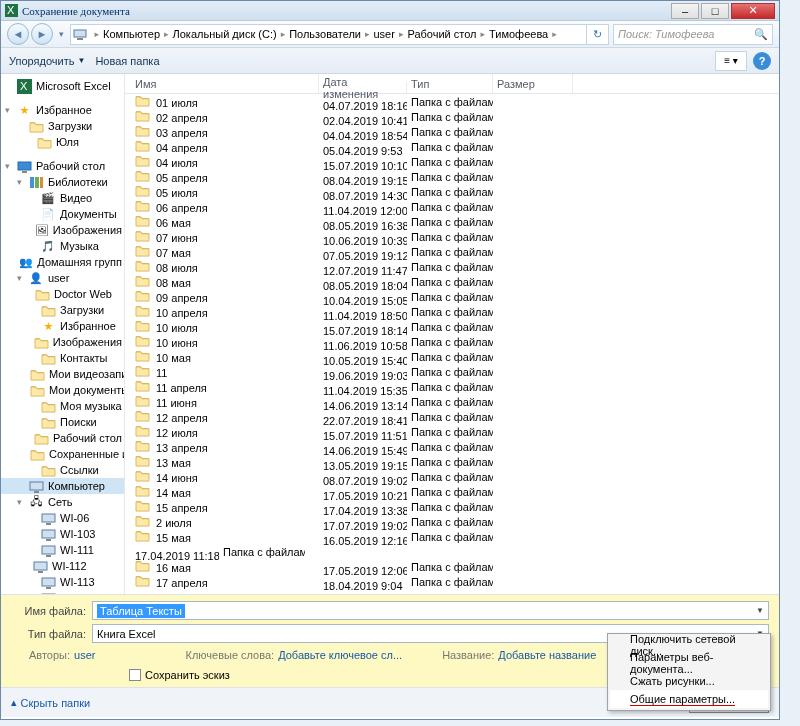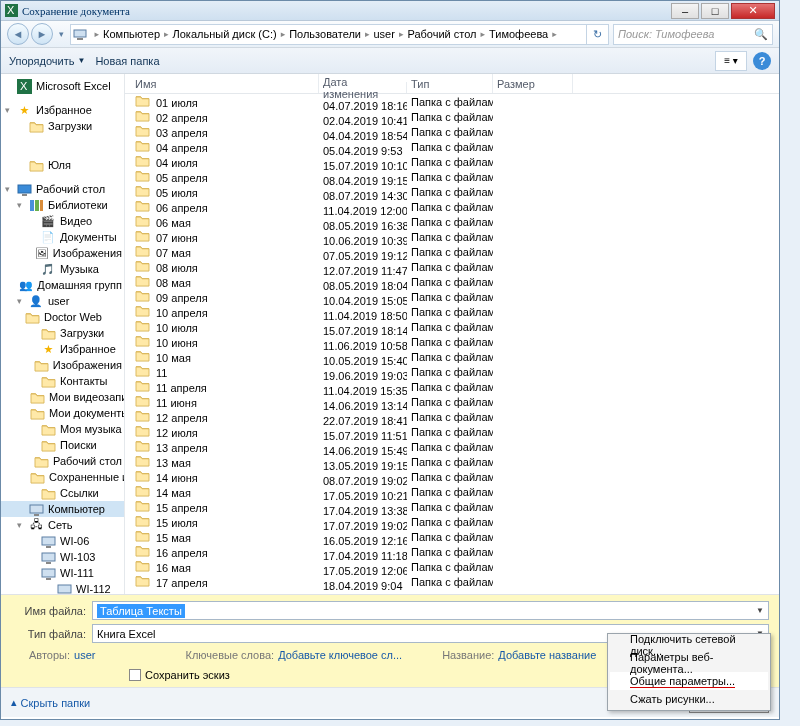--- a/index.html
+++ b/index.html
@@ -163,21 +163,21 @@
         <div class="tree-item" style="padding-left: 16px;">
           <span class="ti-exp"></span>
           <span class="ti-icon">
             <svg class="folder" viewBox="0 0 16 14">
               <path d="M1 3 h5 l1.5 2 H15 v8 H1 z" fill="#ffe9a8" stroke="#d9b65a"></path>
               <path d="M1 3 h5 l1.5 2 H15" fill="none" stroke="#d9b65a"></path>
             </svg>
           </span>
           <span>Загрузки</span>
         </div>
-        <div class="tree-item" style="padding-left: 16px; margin-top: 23px;">
+        <div class="tree-item" style="padding-left: 24px;">
           <span class="ti-exp"></span>
           <span class="ti-icon">
             <svg class="folder" viewBox="0 0 16 14">
               <path d="M1 3 h5 l1.5 2 H15 v8 H1 z" fill="#ffe9a8" stroke="#d9b65a"></path>
               <path d="M1 3 h5 l1.5 2 H15" fill="none" stroke="#d9b65a"></path>
             </svg>
           </span>
           <span>Юля</span>
         </div>
         <div class="tree-spacer"></div>
@@ -237,21 +237,21 @@
           </span>
           <span>Домашняя групп</span>
         </div>
         <div class="tree-item" style="padding-left: 16px;">
           <span class="ti-exp">▾</span>
           <span class="ti-icon">
             <span>👤</span>
           </span>
           <span>user</span>
         </div>
-        <div class="tree-item" style="padding-left: 12px;">
+        <div class="tree-item" style="padding-left: 22px;">
           <span class="ti-exp"></span>
           <span class="ti-icon">
             <svg class="folder" viewBox="0 0 16 14">
               <path d="M1 3 h5 l1.5 2 H15 v8 H1 z" fill="#ffe9a8" stroke="#d9b65a"></path>
               <path d="M1 3 h5 l1.5 2 H15" fill="none" stroke="#d9b65a"></path>
             </svg>
           </span>
           <span>Doctor Web</span>
         </div>
         <div class="tree-item" style="padding-left: 28px;">
@@ -401,21 +401,21 @@
         <div class="tree-item" style="padding-left: 28px;">
           <span class="ti-exp"></span>
           <span class="ti-icon">
             <svg width="15" height="15">
               <rect x="1" y="3" width="13" height="8" fill="#cfe0f0" stroke="#5c7fa3"></rect>
               <rect x="5" y="12" width="5" height="2" fill="#888"></rect>
             </svg>
           </span>
           <span>WI-111</span>
         </div>
-        <div class="tree-item" style="padding-left: 44px; align-items: center;">
+        <div class="tree-item" style="padding-left: 20px; align-items: center;">
           <span class="ti-exp"></span>
           <span class="ti-icon">
             <svg width="15" height="15">
               <rect x="1" y="3" width="13" height="8" fill="#cfe0f0" stroke="#5c7fa3"></rect>
               <rect x="5" y="12" width="5" height="2" fill="#888"></rect>
             </svg>
           </span>
           <span>WI-112</span>
         </div>
         <div class="tree-item" style="padding-left: 28px;">
@@ -696,39 +696,35 @@
                   <path d="M1 3 h5 l1.5 2 H15" fill="none" stroke="#d9b65a"></path>
                 </svg></span><span>15 апреля</span></div>
             <div class="fcell col-date">17.04.2019 13:38</div>
             <div class="fcell col-type">Папка с файлами</div>
             <div class="fcell col-size"></div>
           </div>
           <div class="frow">
             <div class="fcell col-name"><span class="fldr"><svg class="folder" viewBox="0 0 16 14">
                   <path d="M1 3 h5 l1.5 2 H15 v8 H1 z" fill="#ffe9a8" stroke="#d9b65a"></path>
                   <path d="M1 3 h5 l1.5 2 H15" fill="none" stroke="#d9b65a"></path>
-                </svg></span><span>15 июля</span></div>
+                </svg></span><span>2 июля</span></div>
             <div class="fcell col-date">17.07.2019 19:02</div>
             <div class="fcell col-type">Папка с файлами</div>
             <div class="fcell col-size"></div>
           </div>
           <div class="frow">
             <div class="fcell col-name"><span class="fldr"><svg class="folder" viewBox="0 0 16 14">
                   <path d="M1 3 h5 l1.5 2 H15 v8 H1 z" fill="#ffe9a8" stroke="#d9b65a"></path>
                   <path d="M1 3 h5 l1.5 2 H15" fill="none" stroke="#d9b65a"></path>
                 </svg></span><span>15 мая</span></div>
             <div class="fcell col-date">16.05.2019 12:16</div>
             <div class="fcell col-type">Папка с файлами</div>
             <div class="fcell col-size"></div>
           </div>
           <div class="frow">
-            <div class="fcell col-name"><span class="fldr"><svg class="folder" viewBox="0 0 16 14">
-                  <path d="M1 3 h5 l1.5 2 H15 v8 H1 z" fill="#ffe9a8" stroke="#d9b65a"></path>
-                  <path d="M1 3 h5 l1.5 2 H15" fill="none" stroke="#d9b65a"></path>
-                </svg></span><span>16 апреля</span></div>
             <div class="fcell col-date">17.04.2019 11:18</div>
             <div class="fcell col-type">Папка с файлами</div>
             <div class="fcell col-size"></div>
           </div>
           <div class="frow">
             <div class="fcell col-name"><span class="fldr"><svg class="folder" viewBox="0 0 16 14">
                   <path d="M1 3 h5 l1.5 2 H15 v8 H1 z" fill="#ffe9a8" stroke="#d9b65a"></path>
                   <path d="M1 3 h5 l1.5 2 H15" fill="none" stroke="#d9b65a"></path>
                 </svg></span><span>16 мая</span></div>
             <div class="fcell col-date">17.05.2019 12:06</div>
@@ -790,20 +786,20 @@
     </div>
   </div>
 
   <div class="context-menu">
     <div class="cm-item">
         <span>Подключить сетевой диск...</span>
       </div>
     <div class="cm-item">
         <span>Параметры веб-документа...</span>
       </div>
+    <div class="cm-item">
+        <span>Сжать рисунки...</span>
+      </div>
     <div class="cm-item under">
         <span>Общие параметры...</span>
-      </div>
-    <div class="cm-item">
-        <span>Сжать рисунки...</span>
       </div>
   </div>
 </div>
 
 </body></html>

